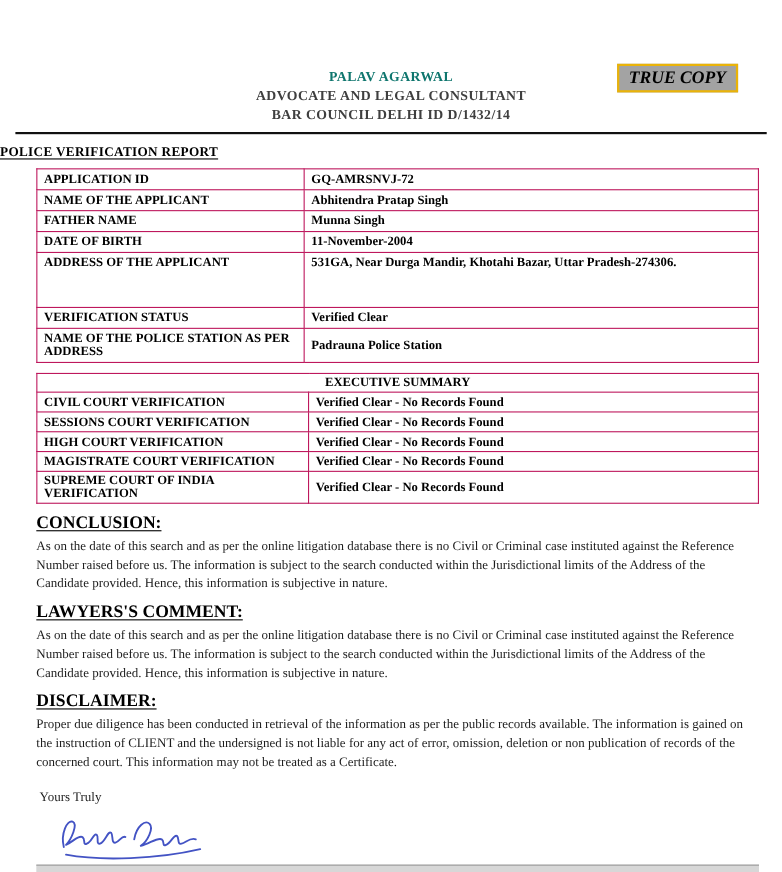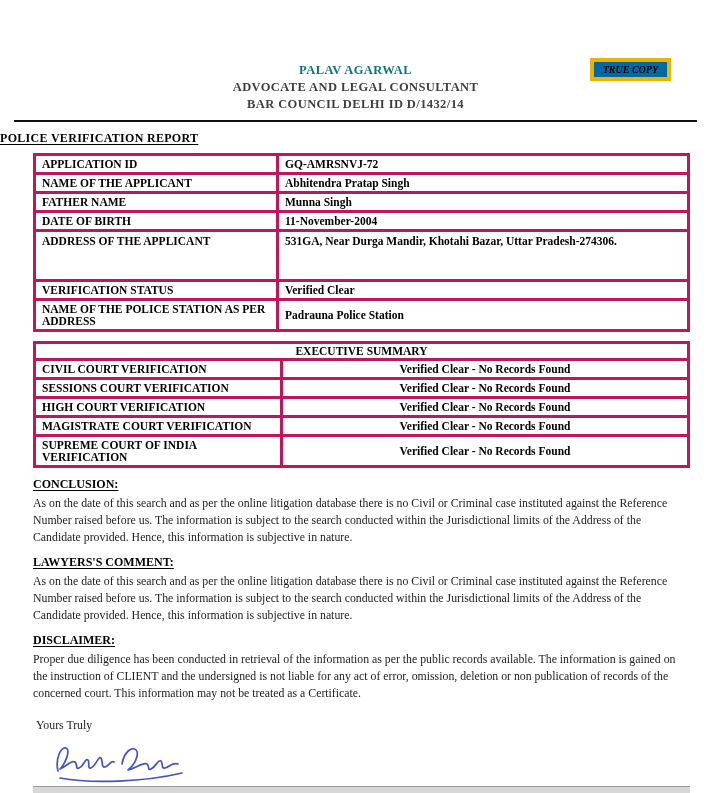--- a/index.html
+++ b/index.html
@@ -21,27 +21,27 @@
     color: #3f3f3f;
     font-weight: bold;
     font-size: 12.5px;
     letter-spacing: 0.4px;
     line-height: 17px;
   }
   .true-copy-box {
     position: absolute;
     top: 58px;
     right: 40px;
-    border: 4px solid #eab308;
+    border: 2px solid #eab308;
     padding: 2px 9px;
     font-weight: bold;
     font-style: italic;
-    font-size: 10px;
-    color: #000;
-    background: #0369a1;
+    font-size: 16px;
+    color: #000;
+    background: #a3a3a3;
   }
   .rule {
     height: 2px;
     background: #111;
     margin: 7px 14px 0 14px;
   }
   .report-title {
     text-align: left;
     margin-top: 9px;
     font-weight: bold;
@@ -54,46 +54,46 @@
   
   table.doc-table {
     border-collapse: collapse;
     width: 657px;
     margin: 7px 21px 0 33px;
     font-size: 11.5px;
     font-weight: bold;
     color: #000;
   }
   table.doc-table td, table.doc-table th {
-    border: 3px solid #be185d;
+    border: 1px solid #be185d;
     padding: 2px 6px;
     vertical-align: middle;
   }
   table.applicant-table td.label { width: 243px; }
   table.applicant-table tr.r { height: 19px; }
   table.applicant-table tr.row-address { height: 50px; }
   table.applicant-table tr.row-address td { vertical-align: top; padding-top: 3px; }
   table.applicant-table tr.row-station { height: 31px; }
   table.applicant-table tr.row-verified-date { height: 23px; }
   table.exec-table { margin-top: 9px; }
   table.exec-table td.label { width: 247px; }
-  table.exec-table td.value { text-align: center; }
+  table.exec-table td.value { }
   table.exec-table th.exec-head {
     text-align: center;
     font-size: 11.5px;
     height: 17px;
     padding: 1px 6px;
   }
   table.exec-table tr.r { height: 18px; }
   
   .sections { margin: 8px 21px 0 33px; }
   .section { margin-top: 9px; }
   .section-heading {
     font-weight: bold;
-    font-size: 12px;
+    font-size: 16px;
     color: #000;
     text-decoration: underline;
     text-underline-offset: 2px;
     margin-bottom: 3px;
   }
   .section-text {
     font-size: 11.8px;
     line-height: 17px;
     color: #1c1c1c;
   }

